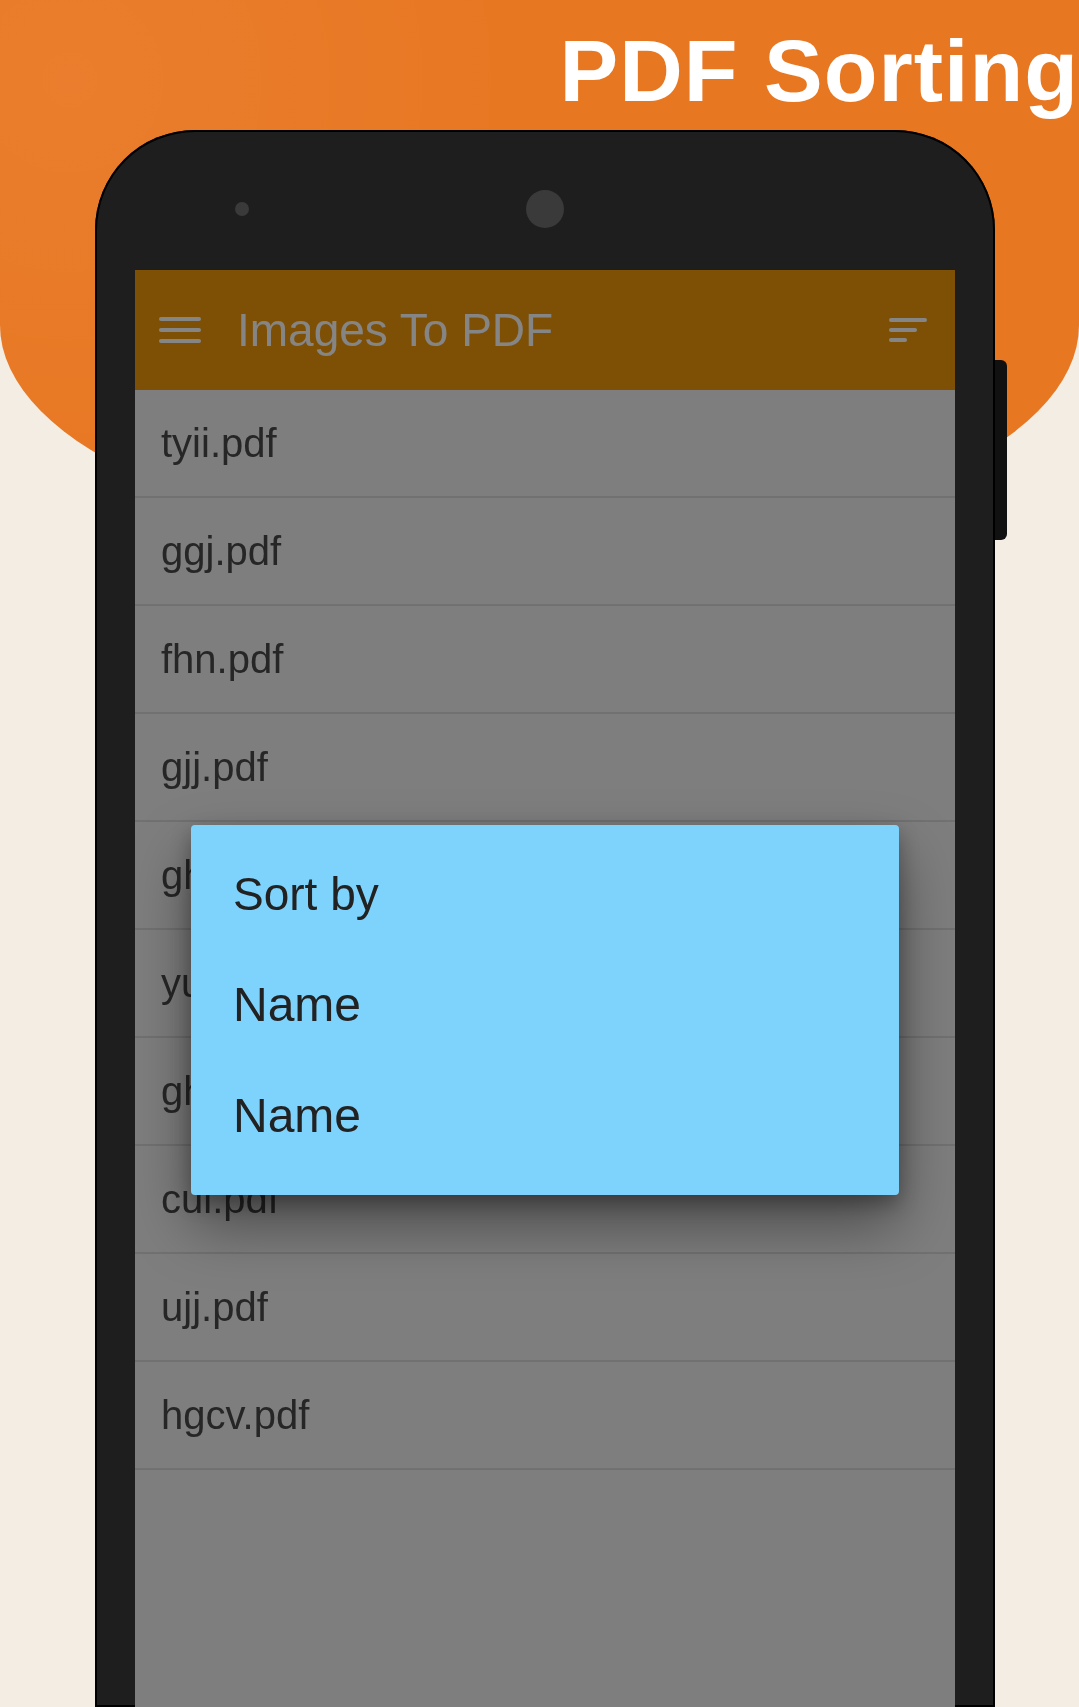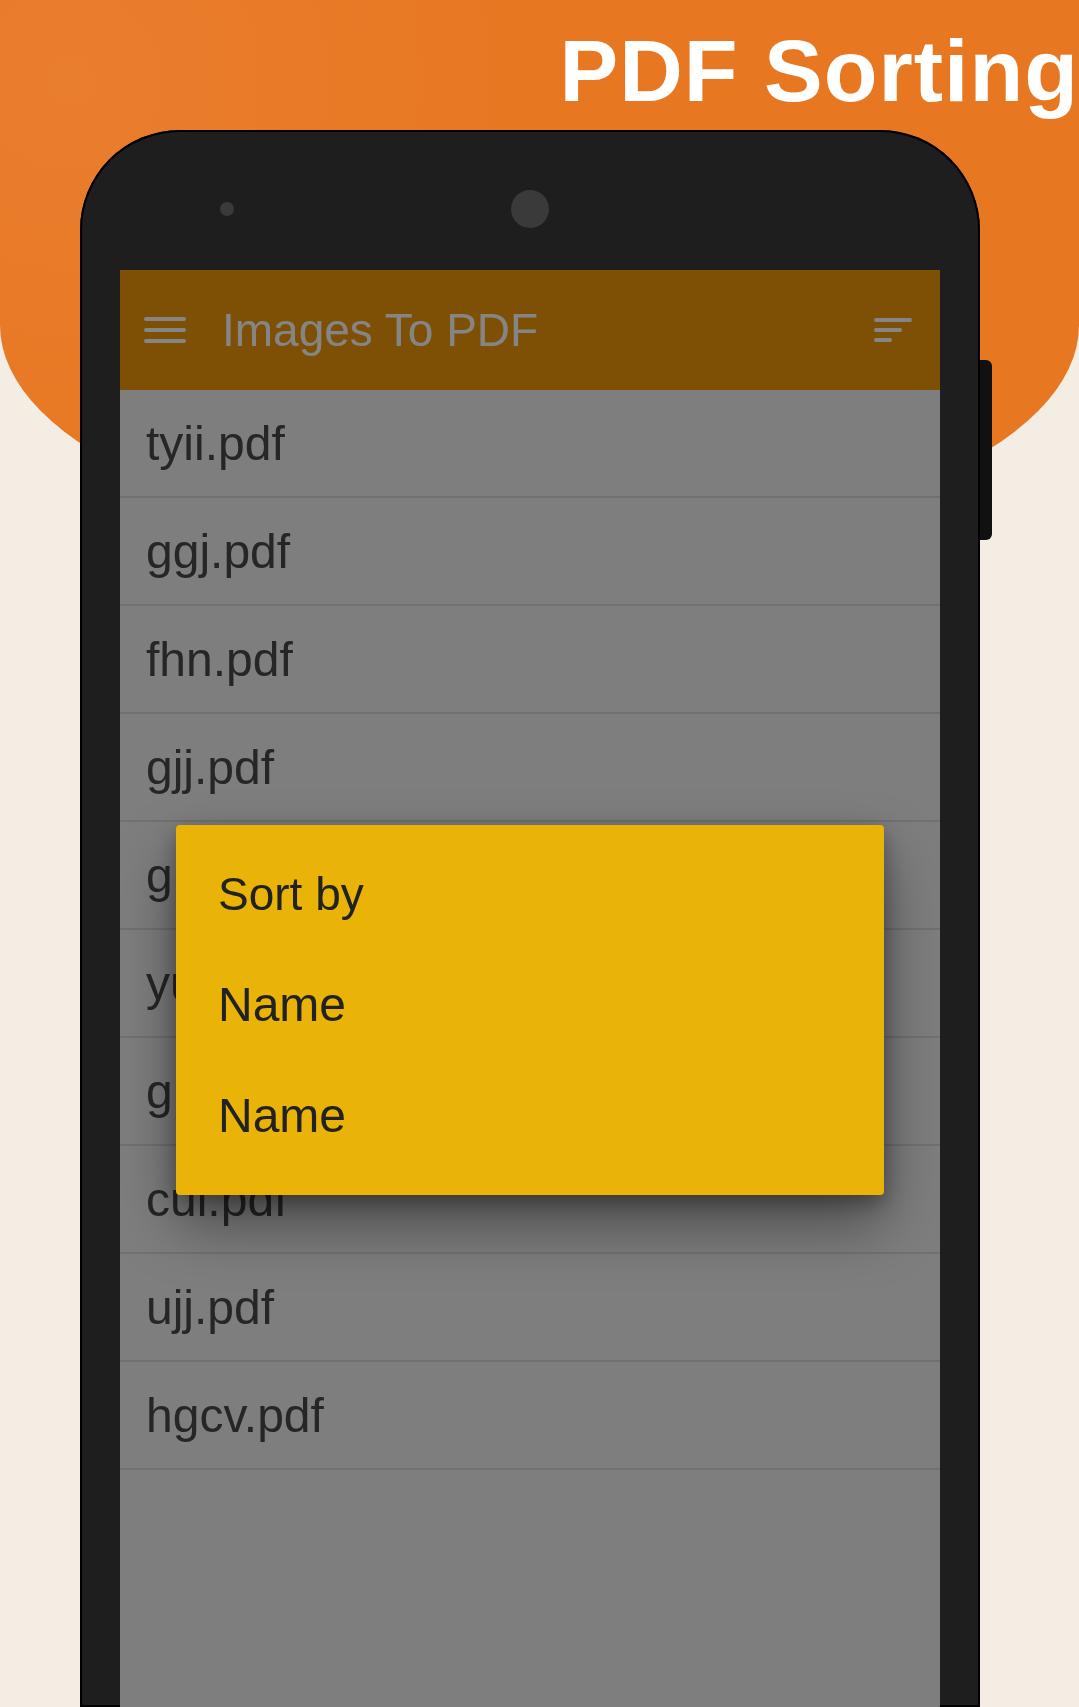--- a/index.html
+++ b/index.html
@@ -33,21 +33,21 @@
     text-align: right;
     color: #ffffff;
     font-size: 88px;
     font-weight: 600;
     letter-spacing: 1px;
   }
   
   .phone {
     position: absolute;
     top: 130px;
-    left: 80px;
+    left: 95px;
     width: 900px;
     height: 1577px; 
     background: #1e1e1e;
     border-radius: 100px 100px 0 0;
     padding: 140px 40px 0 40px;
     box-shadow: 0 0 0 2px #000 inset;
   }
   .phone-speaker {
     position: absolute;
     top: 60px;
@@ -126,37 +126,37 @@
   
   .file-list {
     background: #f1f1f1;
   }
   .file-row {
     height: 108px;
     display: flex;
     align-items: center;
     padding: 0 26px;
     border-bottom: 2px solid #d9d9d9;
-    font-size: 48px;
+    font-size: 40px;
     color: #4a4a4a;
     font-family: "Comic Sans MS", "Segoe Script", cursive, sans-serif;
   }
   
   .scrim {
     position: absolute;
     inset: 0;
     background: rgba(0,0,0,0.48);
   }
   
   .dialog {
     position: absolute;
     top: 555px;
     left: 56px;
     width: 708px;
-    background: #eab308;
+    background: #7dd3fc;
     border-radius: 4px;
     box-shadow: 0 30px 60px rgba(0,0,0,0.4), 0 8px 20px rgba(0,0,0,0.3);
     padding: 34px 0 24px 0;
   }
   .dialog-title {
     font-size: 46px;
     color: #222;
     padding: 8px 42px 28px 42px;
     font-family: "Comic Sans MS", "Segoe Script", cursive, sans-serif;
   }

